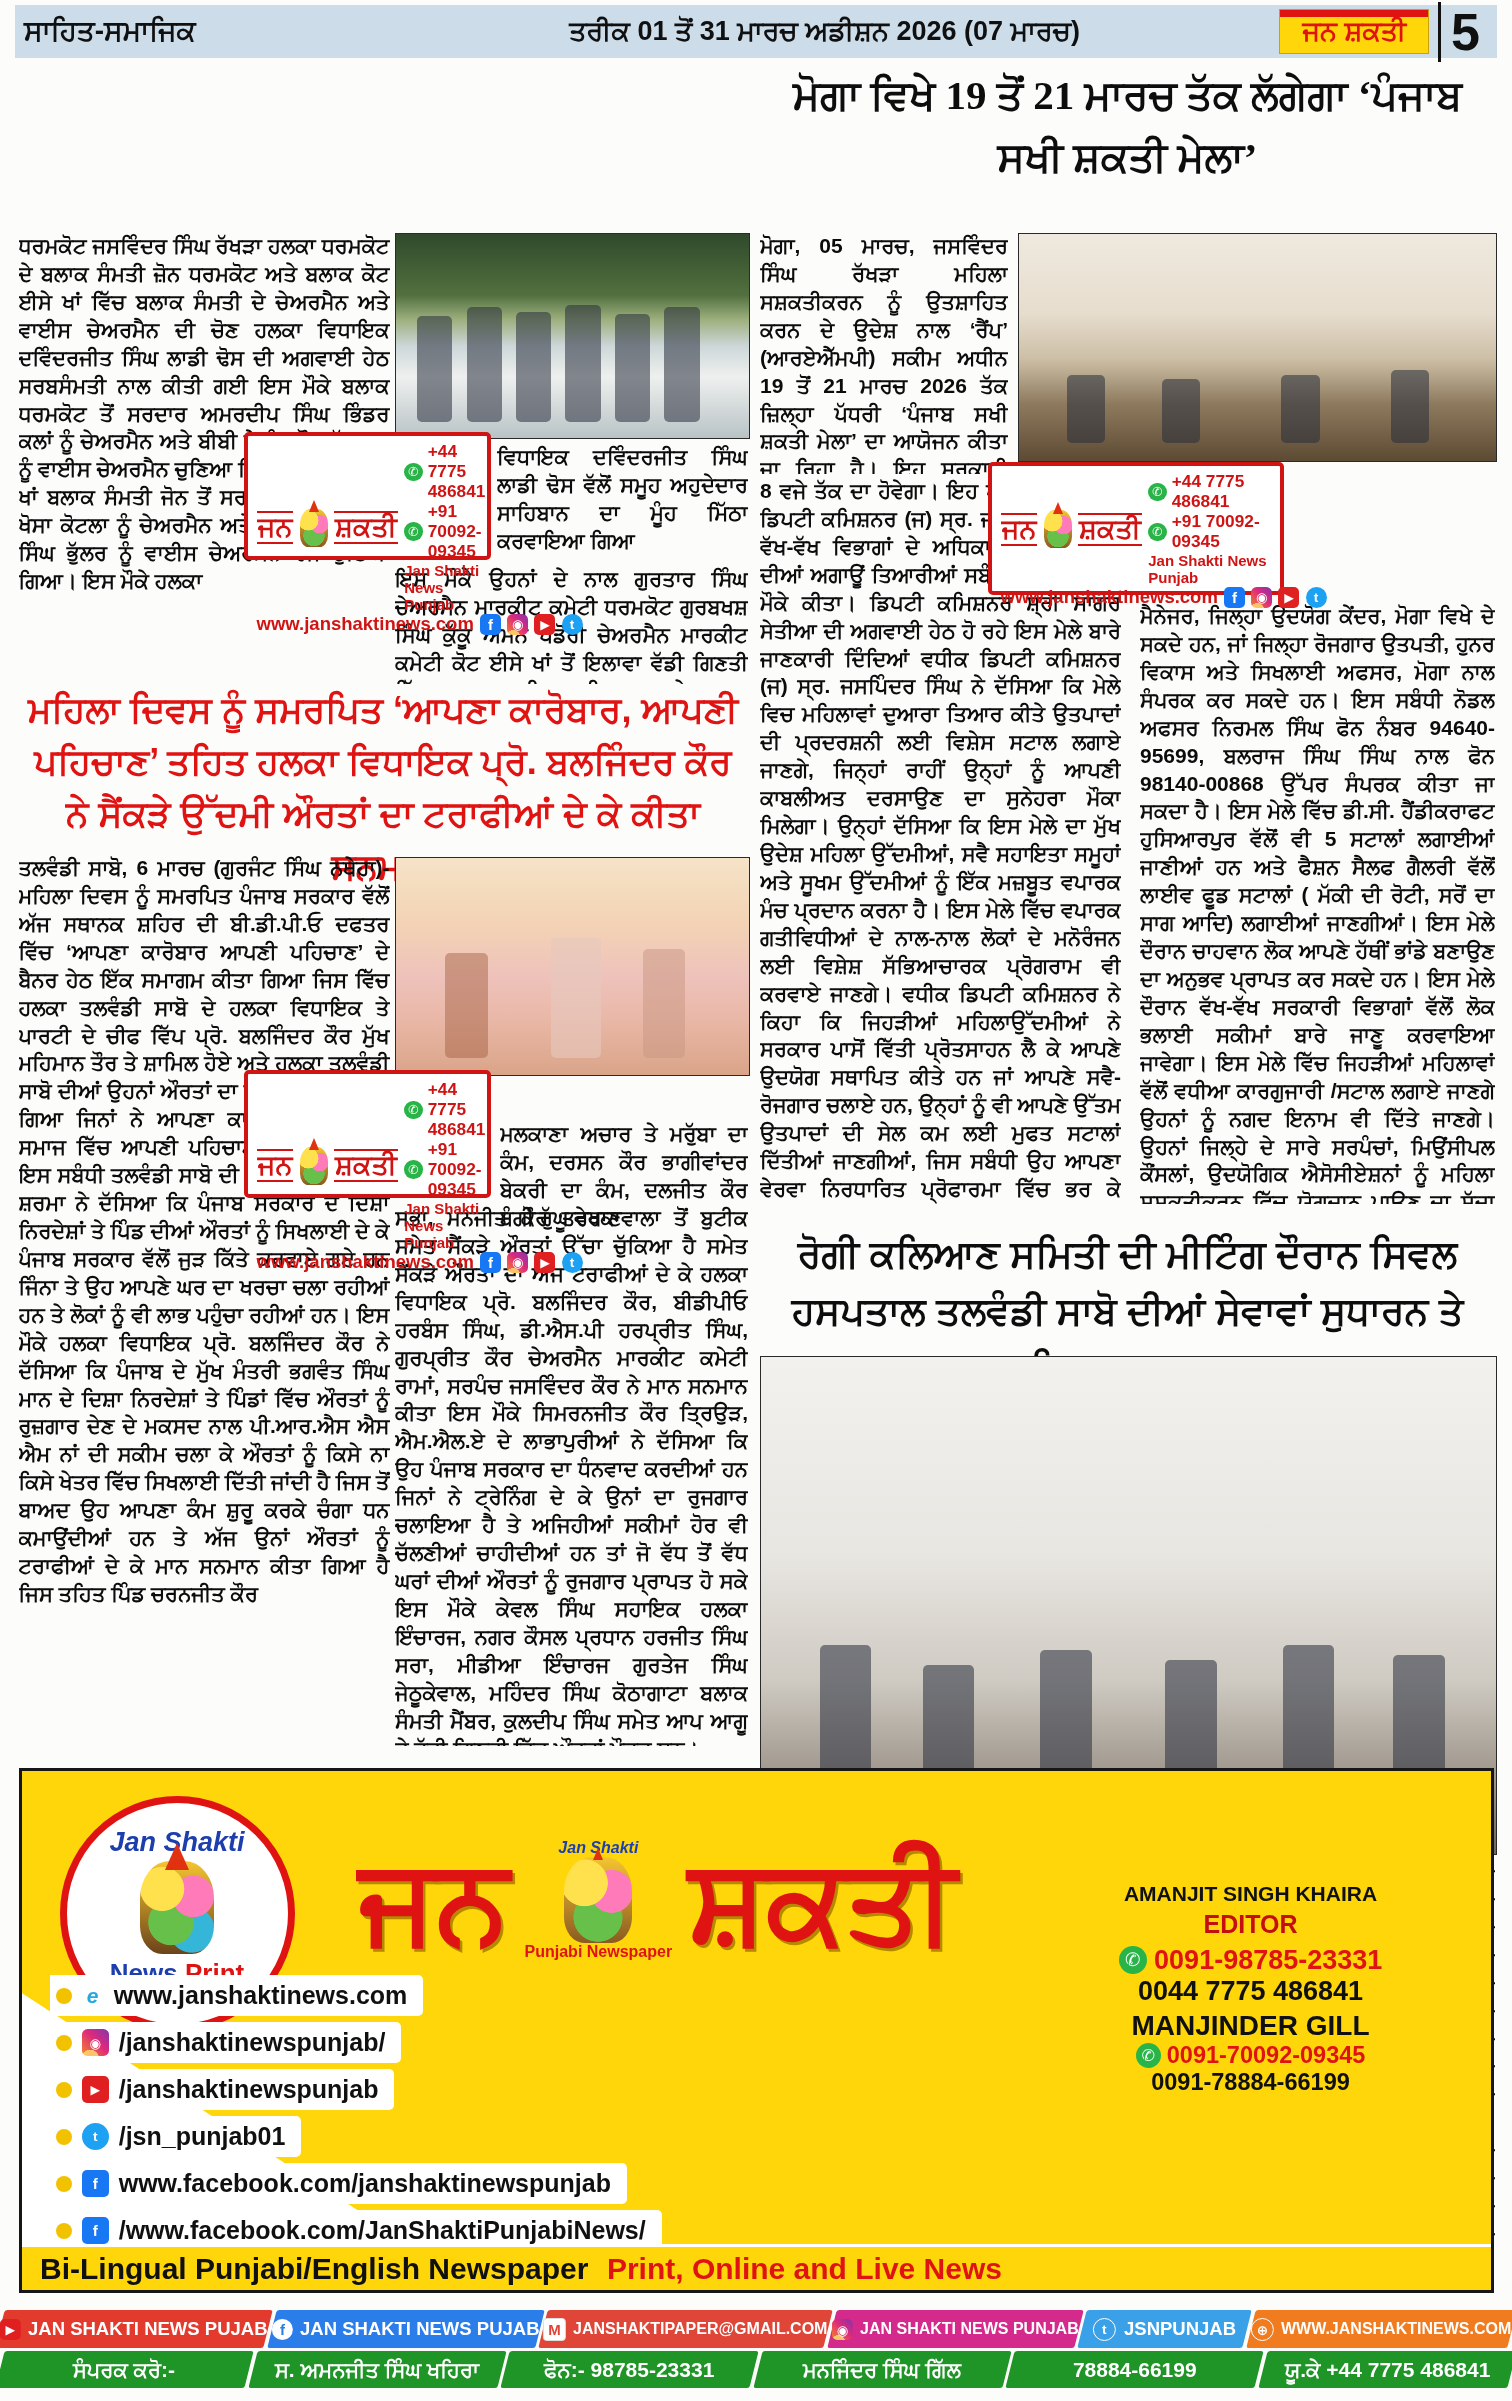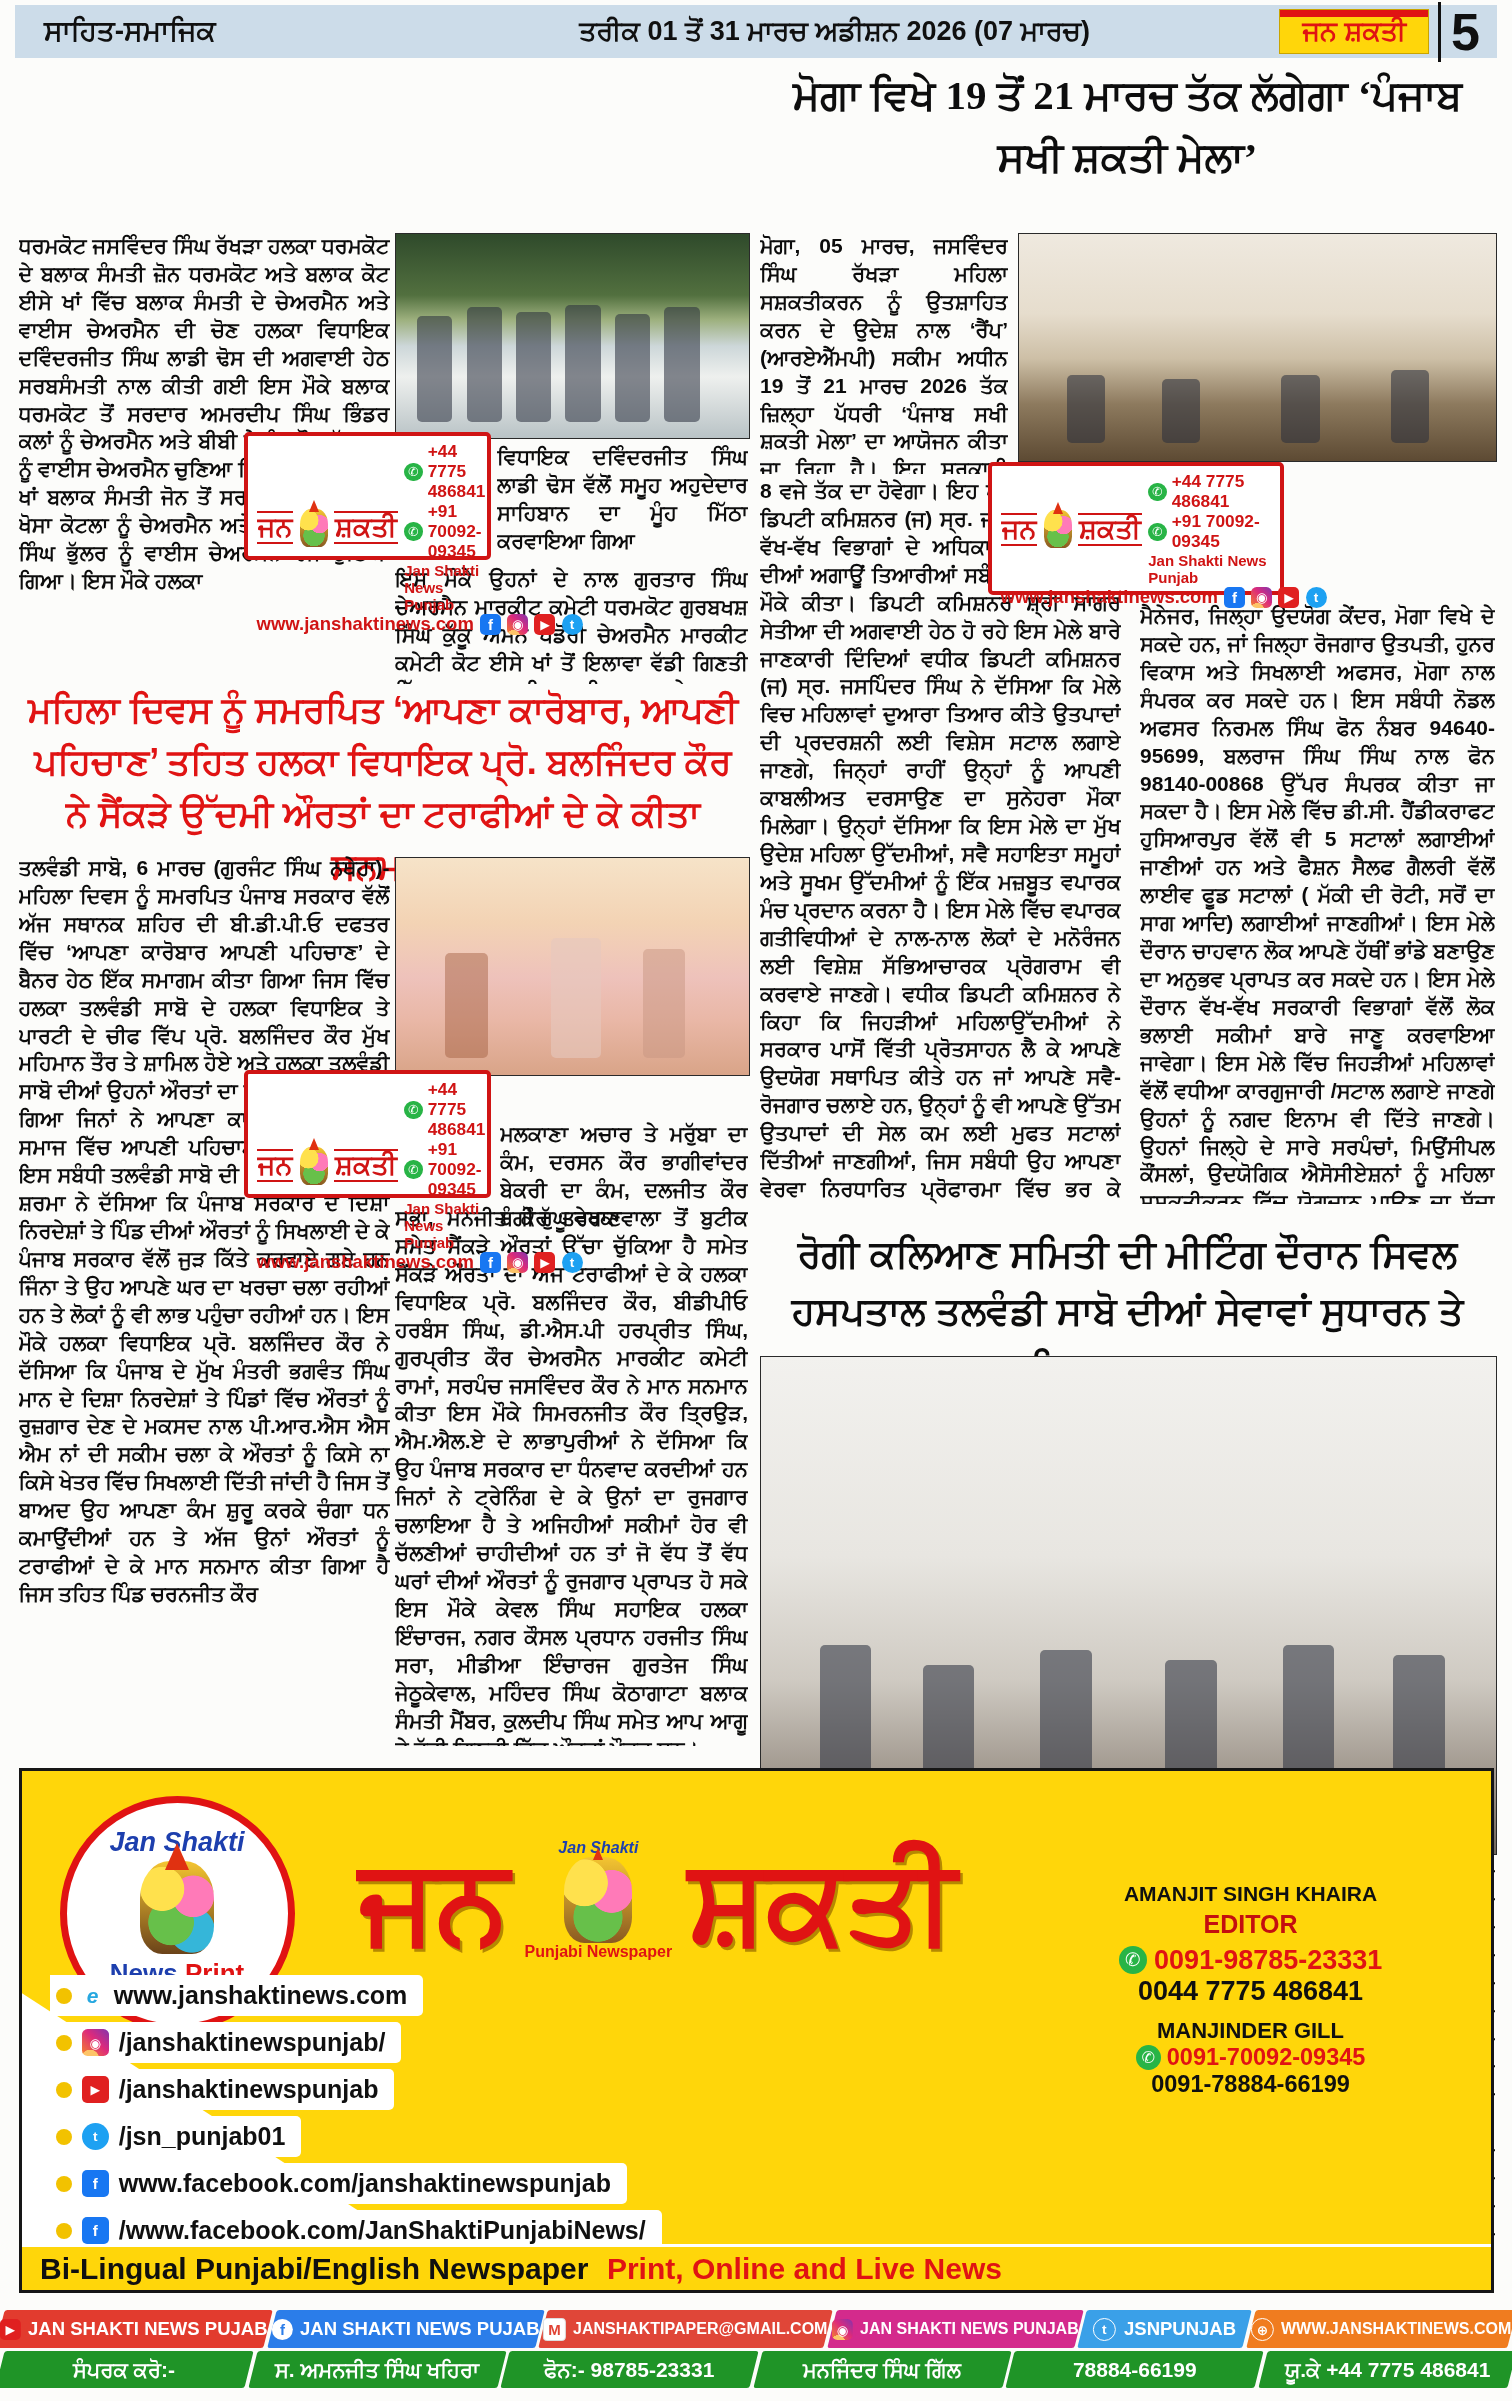--- a/index.html
+++ b/index.html
@@ -1,21 +1,21 @@
 <!DOCTYPE html>
 <html style="font-size:10px"><head>
 <meta charset="utf-8">
 <style>
   html,body{margin:0;padding:0;background:#e9e9e6;}
   #page{position:relative;width:1512px;height:2401px;background:#fcfcfa;overflow:hidden;
         font-family:"Liberation Sans","DejaVu Sans",sans-serif;}
   .abs{position:absolute;}
   
   #masthead{left:15px;top:5px;width:1482px;height:53px;background:#ccdce9;display:flex;align-items:center;}
-  #masthead .section{font-size:28px;font-weight:800;color:#101010;padding-left:29px;width:346px;}
+  #masthead .section{font-size:28px;font-weight:800;color:#101010;padding-left:9px;width:346px;}
   #masthead .dateline{font-size:27px;font-weight:800;color:#101010;flex:1;text-align:center;}
   .brandbox{width:148px;height:43px;background:#ffd60a;border:1.2px solid #c9a400;position:relative;
             display:flex;align-items:center;justify-content:center;margin-right:8.6px;}
   .brandbox .strip{position:absolute;top:0;left:0;right:0;height:7.4px;background:#e01313;}
   .brandbox .t{font-size:27px;font-weight:800;color:#e01313;line-height:1;}
   #pageno{font-size:52px;font-weight:800;color:#101010;border-left:3.1px solid #101010;padding:0 11px 0 10px;margin-right:6.2px;}
   
   .hl{position:absolute;text-align:center;font-weight:800;}
   #hl-l1{left:18.5px;top:65px;width:729px;height:162px;font-size:40px;line-height:1.55;color:#27409c;}
   #hl-l2{left:18.5px;top:684px;width:729px;height:166px;font-size:36px;line-height:1.45;color:#e01313;}
@@ -85,21 +85,21 @@
   #banner-brand .mid{display:flex;flex-direction:column;align-items:center;}
   #banner-brand .mid .cap{font-size:16px;font-weight:800;color:#1d3fae;font-style:italic;}
   #banner-brand .mid .emblem{width:68px;height:86px;}
   #banner-brand .mid .emblem:before{border-bottom-color:#e03111;}
   #banner-brand .mid .sub{font-size:16px;font-weight:800;color:#e01313;}
   #editor-col{position:absolute;left:988px;top:111px;width:482px;text-align:center;}
   #editor-col .nm{font-size:21px;font-weight:800;color:#101010;}
   #editor-col .ttl{font-size:25px;font-weight:800;color:#c40f0f;margin:3.7px 0 6.2px;}
   #editor-col .ph{font-size:27px;font-weight:800;display:flex;align-items:center;justify-content:center;gap:7.4px;}
   #editor-col .red{color:#e01313;} #editor-col .blk{color:#101010;align-items:center;}
-  #editor-col .nm2{font-size:22px;font-weight:800;color:#101010;margin-top:11px;}
+  #editor-col .nm2{font-size:28px;font-weight:800;color:#101010;margin-top:3px;}
   #editor-col .ph2{font-size:23.5px;font-weight:800;}
   .contact-row{position:absolute;left:28px;height:41px;background:#fff;display:flex;align-items:center;gap:10px;
       padding:0 16px 0 6.2px;border-radius:0 5px 5px 0;}
   .contact-row:before{content:"";width:16px;height:16px;border-radius:50%;background:#f2c200;flex:0 0 auto;}
   .contact-row .lbl{font-size:25px;font-weight:800;color:#101010;white-space:nowrap;}
   #strapline{position:absolute;left:0;bottom:0;width:100%;height:46px;background:#ffd60a;border-top:3.1px solid #fff;
       display:flex;align-items:center;gap:18.5px;padding-left:18.5px;box-sizing:border-box;}
   #strapline .b{font-size:30px;font-weight:800;color:#101010;}
   #strapline .r{font-size:30px;font-weight:800;color:#e01313;}
   

